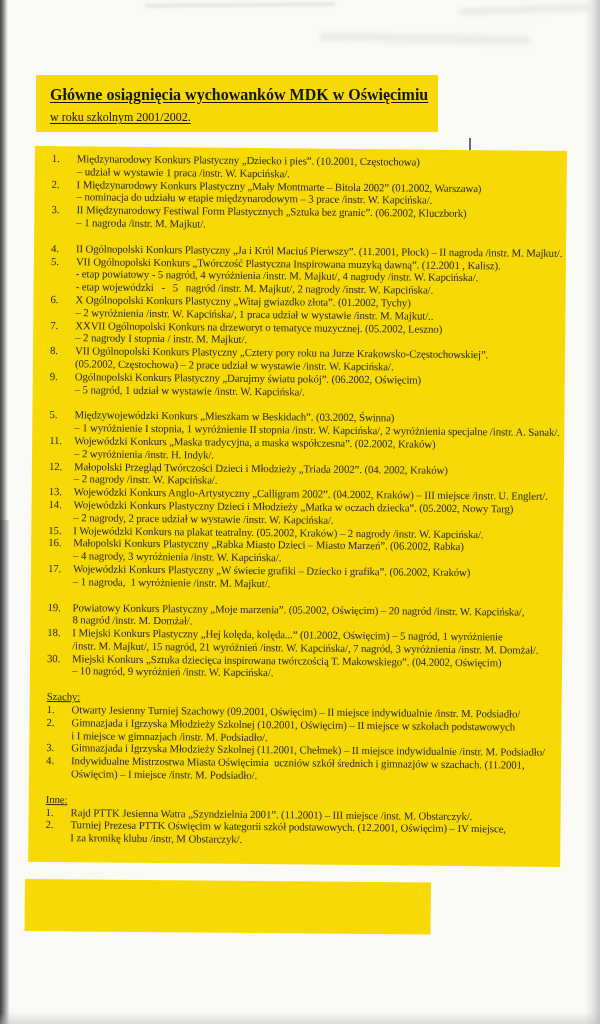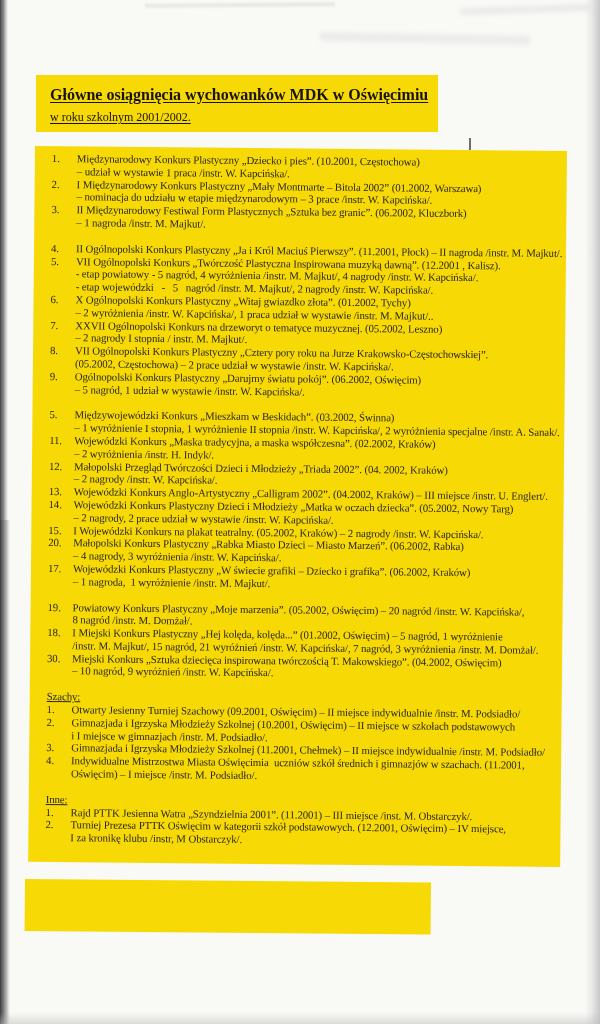--- a/index.html
+++ b/index.html
@@ -175,21 +175,21 @@
                 <div class="line">– 2 nagrody, 2 prace udział w wystawie /instr. W. Kapcińska/.</div>
               </div>
             </div>
             <div class="item">
               <span class="num">15.</span>
               <div class="lines">
                 <div class="line">I Wojewódzki Konkurs na plakat teatralny. (05.2002, Kraków) – 2 nagrody /instr. W. Kapcińska/.</div>
               </div>
             </div>
             <div class="item">
-              <span class="num">20.</span>
+              <span class="num">16.</span>
               <div class="lines">
                 <div class="line">Małopolski Konkurs Plastyczny „Rabka Miasto Dzieci – Miasto Marzeń”. (06.2002, Rabka)</div>
                 <div class="line">– 4 nagrody, 3 wyróżnienia /instr. W. Kapcińska/.</div>
               </div>
             </div>
             <div class="item">
               <span class="num">17.</span>
               <div class="lines">
                 <div class="line">Wojewódzki Konkurs Plastyczny „W świecie grafiki – Dziecko i grafika”. (06.2002, Kraków)</div>
                 <div class="line">– 1 nagroda,  1 wyróżnienie /instr. M. Majkut/.</div>

